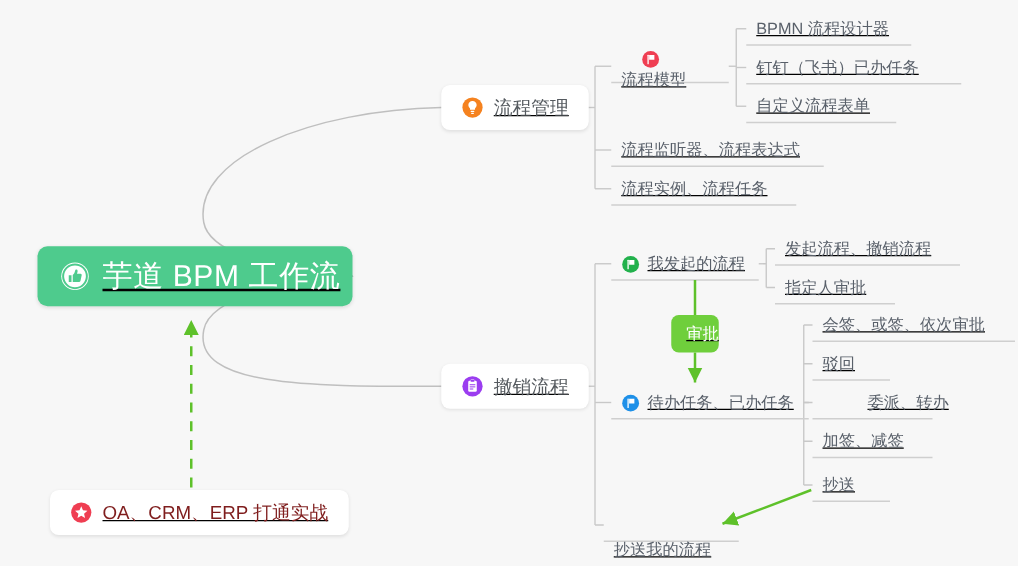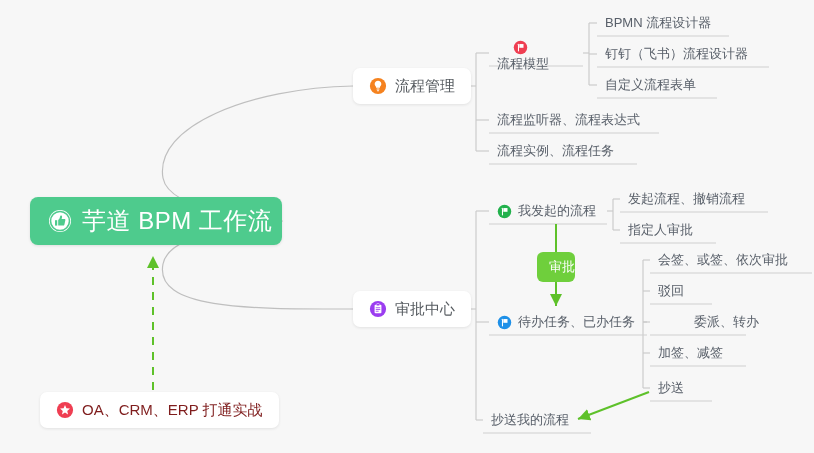--- a/index.html
+++ b/index.html
@@ -26,20 +26,21 @@
     width: 814px;
     height: 453px;
     pointer-events: none;
   }
   .node {
     position: absolute;
     box-sizing: border-box;
     display: flex;
     align-items: center;
     white-space: nowrap;
+    text-decoration: underline;
   }
 
   
   .root-node {
     background: #4ecb8d;
     border-radius: 8px;
     padding: 0 18px;
     height: 48px;
     box-shadow: 0 1px 3px rgba(0,0,0,0.10);
   }
@@ -237,21 +238,21 @@
         <path d="M8.4 5.4 L14.0 5.4 L14.0 10.4 L8.4 10.4 Z" fill="#ffffff"></path>
       </svg>
     </span>
     <span class="node-label">流程模型</span>
   </div>
 
   <div class="node plain-node" style="left:597px; top:10px; height:26px;">
     <span class="node-label">BPMN 流程设计器</span>
   </div>
   <div class="node plain-node" style="left:597px; top:41px; height:26px;">
-    <span class="node-label">钉钉（飞书）流程设计器</span>
+    <span class="node-label">钉钉（飞书）已办任务</span>
   </div>
   <div class="node plain-node" style="left:597px; top:72px; height:26px;">
     <span class="node-label">自定义流程表单</span>
   </div>
 
   <div class="node plain-node" style="left:489px; top:107px; height:26px;">
     <span class="node-label">流程监听器、流程表达式</span>
   </div>
   <div class="node plain-node" style="left:489px; top:138px; height:26px;">
     <span class="node-label">流程实例、流程任务</span>
@@ -262,21 +263,21 @@
       <svg width="18" height="18" viewBox="0 0 20 20">
         <circle cx="10" cy="10" r="9" fill="#9b3df0"></circle>
         <rect x="6.2" y="5.2" width="7.6" height="9.6" rx="1.1" fill="#ffffff"></rect>
         <rect x="8.2" y="4.0" width="3.6" height="2.0" rx="0.8" fill="#ffffff"></rect>
         <rect x="8.2" y="4.4" width="3.6" height="1.6" rx="0.7" fill="#9b3df0"></rect>
         <rect x="7.5" y="8.2" width="5.0" height="0.9" fill="#9b3df0"></rect>
         <rect x="7.5" y="10.1" width="5.0" height="0.9" fill="#9b3df0"></rect>
         <rect x="7.5" y="12.0" width="3.2" height="0.9" fill="#9b3df0"></rect>
       </svg>
     </span>
-    <span class="node-label">审批中心</span>
+    <span class="node-label">撤销流程</span>
   </div>
 
   <div class="node plain-node" style="left:489px; top:198px; height:26px;">
     <span class="icon-wrap">
       <svg width="15" height="15" viewBox="0 0 20 20">
         <circle cx="10" cy="10" r="9" fill="#22b14c"></circle>
         <rect x="6.6" y="5.0" width="1.4" height="10.2" rx="0.6" fill="#ffffff"></rect>
         <path d="M8.4 5.4 L14.0 5.4 L14.0 10.4 L8.4 10.4 Z" fill="#ffffff"></path>
       </svg>
     </span>
@@ -309,21 +310,21 @@
   <div class="node plain-node" style="left:650px; top:309px; height:26px;margin-left:36px;">
     <span class="node-label">委派、转办</span>
   </div>
   <div class="node plain-node" style="left:650px; top:340px; height:26px;">
     <span class="node-label">加签、减签</span>
   </div>
   <div class="node plain-node" style="left:650px; top:375px; height:26px;">
     <span class="node-label">抄送</span>
   </div>
 
-  <div class="node plain-node" style="left:483px; top:407px; height:26px;">
+  <div class="node plain-node" style="left:483px; top:427px; height:26px;">
     <span class="node-label">抄送我的流程</span>
   </div>
 
   <div class="node tag-node" style="left:537px; top:252px; width:38px; height:30px;">
     <span class="node-label">审批</span>
   </div>
 
   <div class="node note-node" style="left:40px; top:392px; height:36px;">
     <span class="icon-wrap">
       <svg width="18" height="18" viewBox="0 0 20 20">

